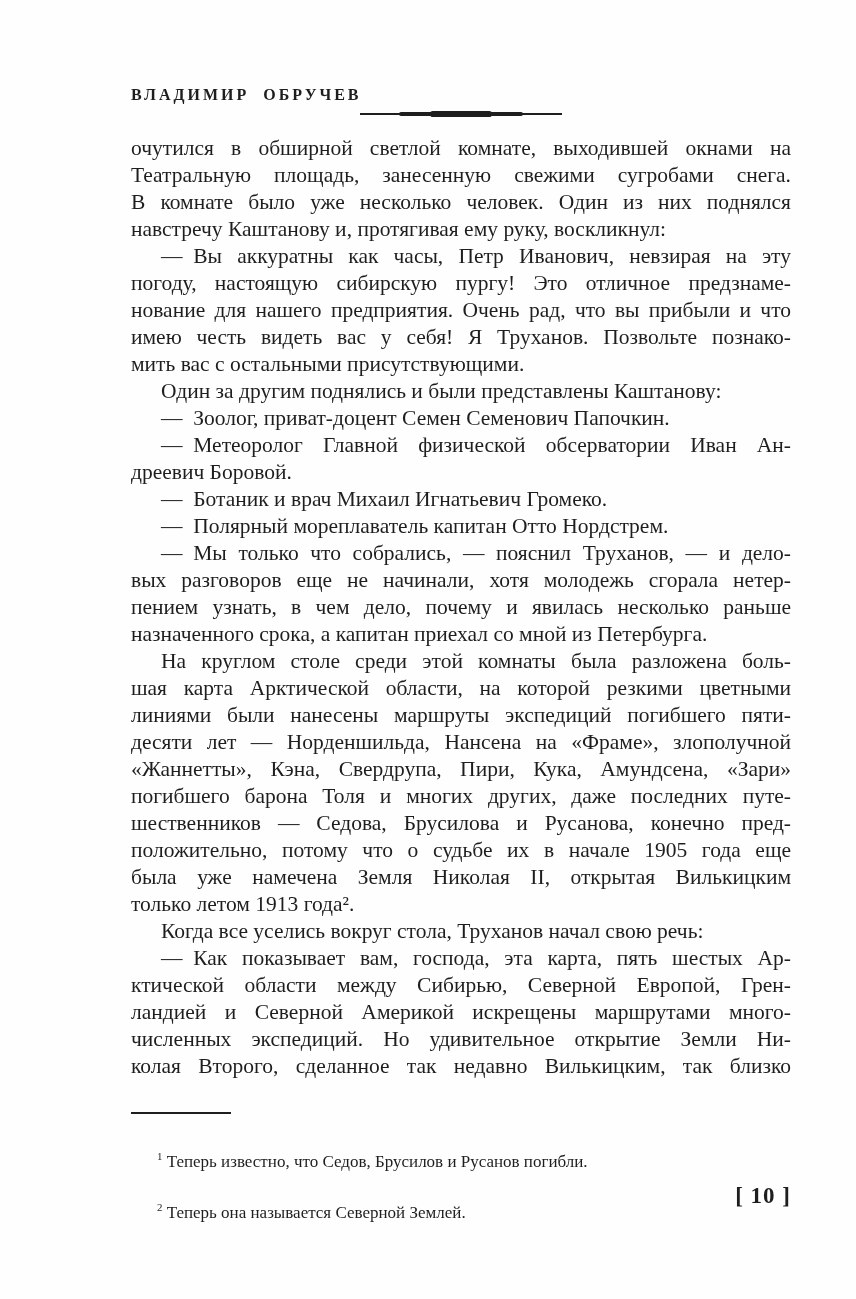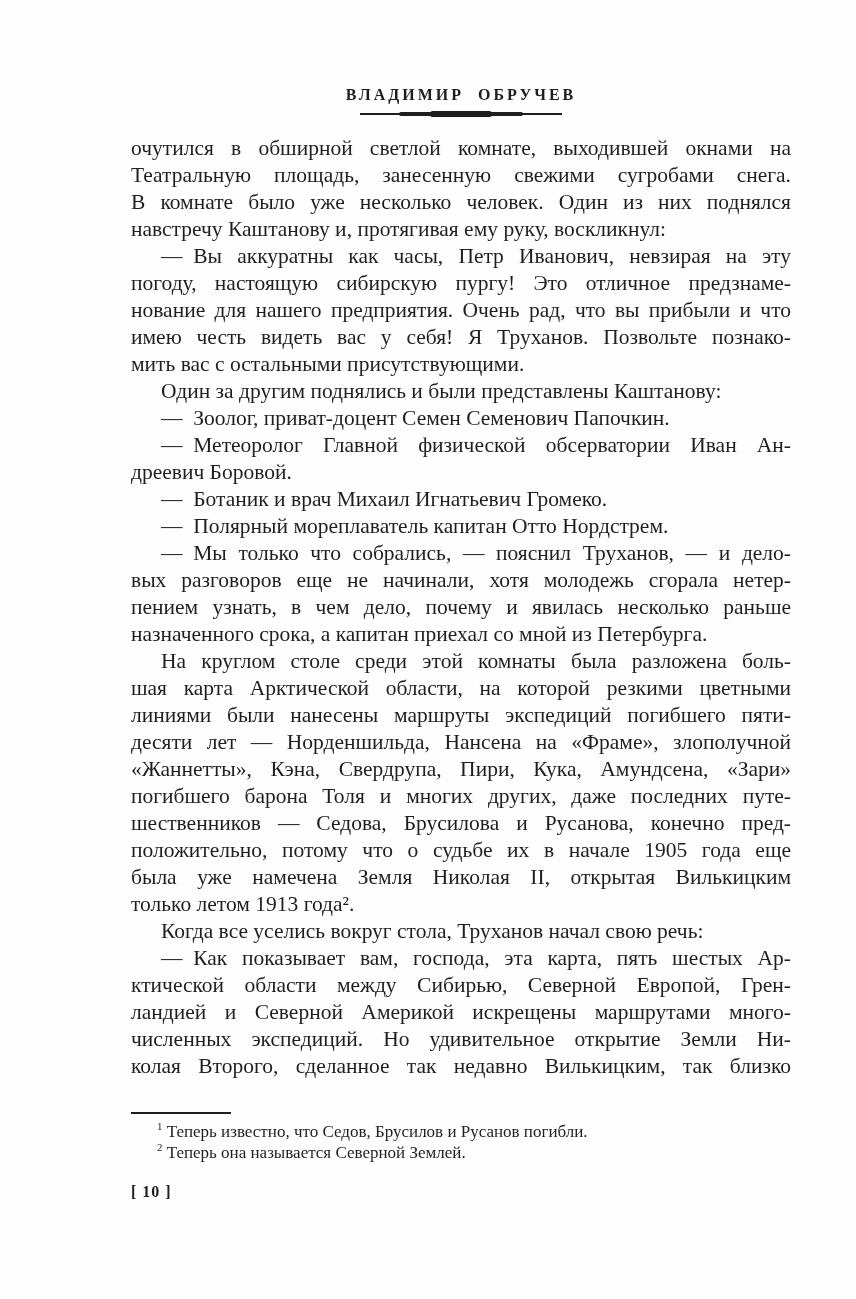--- a/index.html
+++ b/index.html
@@ -8,21 +8,21 @@
   .page {
     position: relative;
     width: 856px; height: 1299px;
     background: var(--paper);
     color: var(--ink);
     font-family: "Liberation Serif", "DejaVu Serif", serif;
     overflow: hidden;
   }
   .running-header {
     position: absolute; top: 86px; left: 131px; width: 660px;
-    text-align: center;
+    text-align: left;
     font-size: 16px; font-weight: bold;
     letter-spacing: 3px; word-spacing: 7px;
     white-space: nowrap;
   }
   .rule { position: absolute; top: 109px; left: 131px; width: 660px; height: 9px; }
   .rule span { position: absolute; background: var(--ink); left: 50%; }
   .rule .rule-thin { top: 4px;   margin-left: -101px; width: 202px; height: 1.6px; }
   .rule .rule-mid  { top: 3px;   margin-left: -62px;  width: 124px; height: 4px; border-radius: 2px; }
   .rule .rule-core { top: 2px;   margin-left: -31px;  width: 62px;  height: 5.6px; border-radius: 2.8px; }
   .body-text {
@@ -37,26 +37,26 @@
   .line.lastline { text-align-last: left; }
   .line.indent { text-indent: 30px; }
   .fn-rule {
     position: absolute; top: 1112px; left: 131px;
     width: 100px; height: 2px; background: var(--ink);
   }
   .footnotes {
     position: absolute; top: 1122px; left: 131px; width: 660px;
     font-size: 17px; line-height: 20.5px;
   }
-  .footnote { text-indent: 26px; height: 20.5px; overflow: hidden; }
+  .footnote { text-indent: 26px; height: 20.5px; overflow: hidden; margin-top: 30px; }
   .footnote sup { font-size: 0.64em; line-height: 0; }
   .folio {
     position: absolute; top: 1183px; left: 131px; width: 660px;
-    text-align: left;
-    font-size: 16px; font-weight: bold;
+    text-align: right;
+    font-size: 23px; font-weight: bold;
     letter-spacing: 1px;
     white-space: pre;
   }
 </style>
 </head>
 <body>
 
 <div class="page">
 
   <div class="running-header">ВЛАДИМИР ОБРУЧЕВ</div>

